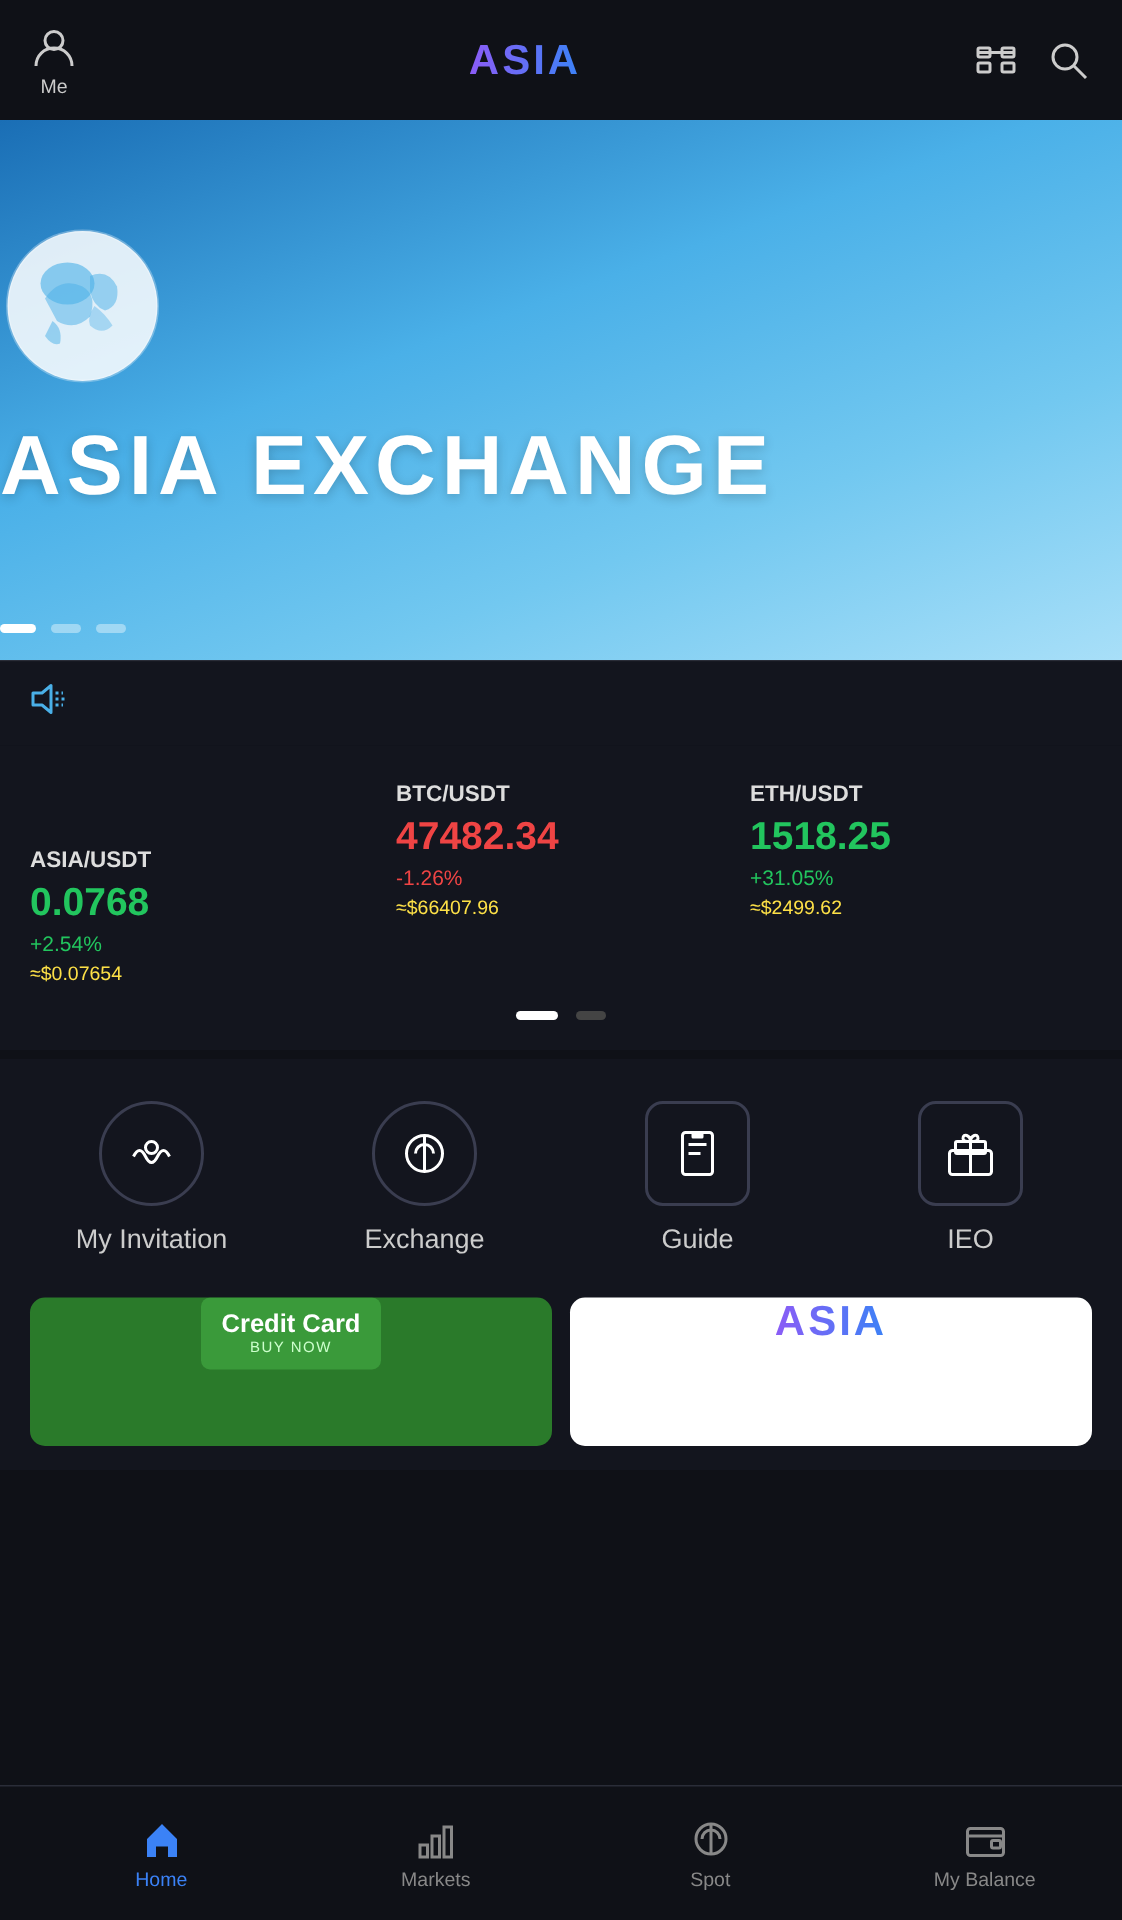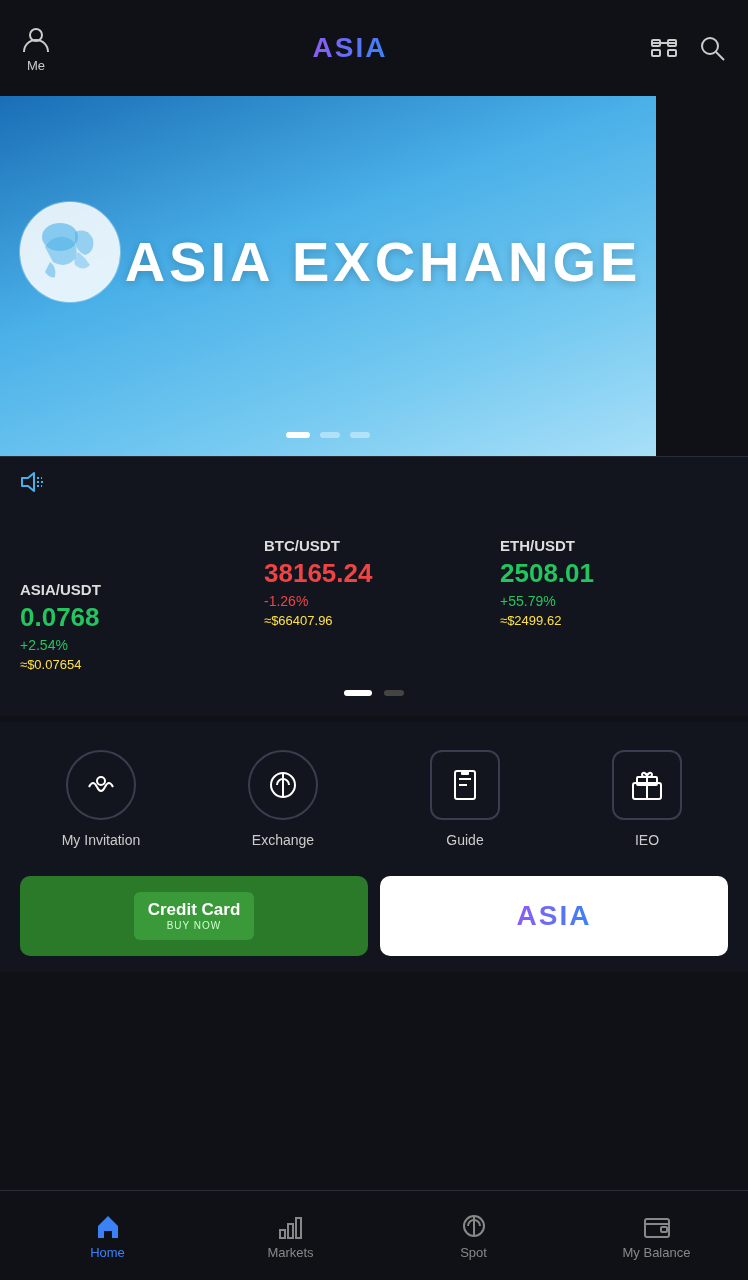--- a/index.html
+++ b/index.html
@@ -13,21 +13,21 @@
       overflow-x: hidden;
     }
 
     
     .top-nav {
       background: #0f1117;
       display: flex;
       align-items: center;
       justify-content: space-between;
       padding: 12px 20px;
-      height: 96px;
+      height: 80px;
     }
     .top-nav .me-section {
       display: flex;
       flex-direction: column;
       align-items: center;
       gap: 2px;
     }
     .top-nav .me-icon {
       width: 32px;
       height: 32px;
@@ -51,25 +51,26 @@
       gap: 16px;
     }
     .top-nav .nav-icon {
       width: 32px;
       height: 32px;
       color: #ccc;
     }
 
     
     .banner {
-      width: 656px;
+      width: 748px;
       height: 360px;
       background: linear-gradient(160deg, #1a6eb5 0%, #4ab0e8 40%, #72c8f0 70%, #a8dff8 100%);
       display: flex;
-      align-items: center;
+      flex-direction: column;
+      align-items: flex-start;
       justify-content: center;
       position: relative;
       padding-bottom: 30px;
     }
     .banner-globe {
       width: 110px;
       height: 110px;
       margin-bottom: 18px;
     }
     .banner-title {
@@ -212,37 +213,37 @@
       background: transparent;
     }
     .menu-icon-rect svg {
       width: 36px;
       height: 36px;
       stroke: #fff;
       fill: none;
       stroke-width: 2;
     }
     .menu-label {
-      font-size: 14px;
+      font-size: 18px;
       color: #ccc;
       text-align: right;
     }
 
     
     .promo-grid {
       display: grid;
       grid-template-columns: 1fr 1fr;
       gap: 12px;
       padding: 0 10px;
     }
     .promo-card {
-      height: 80px;
+      height: 99px;
       border-radius: 10px;
       display: flex;
-      align-items: center;
+      align-items: flex-start;
       justify-content: center;
       cursor: pointer;
       overflow: hidden;
     }
     .promo-card.credit-card {
       background: #2a7a2a;
     }
     .promo-card.asia-card {
       background: #fff;
     }
@@ -379,29 +380,29 @@
 
       <div class="ticker-item">
         <span class="ticker-pair">ASIA/USDT</span>
         <span class="ticker-price green">0.0768</span>
         <span class="ticker-change green">+2.54%</span>
         <span class="ticker-usd">≈$0.07654</span>
       </div>
 
       <div class="ticker-item">
         <span class="ticker-pair">BTC/USDT</span>
-        <span class="ticker-price red">38165.24</span>
+        <span class="ticker-price red">47482.34</span>
         <span class="ticker-change red">-1.26%</span>
         <span class="ticker-usd">≈$66407.96</span>
       </div>
 
       <div class="ticker-item">
         <span class="ticker-pair">ETH/USDT</span>
-        <span class="ticker-price green">2508.01</span>
-        <span class="ticker-change green">+55.79%</span>
+        <span class="ticker-price green">1518.25</span>
+        <span class="ticker-change green">+31.05%</span>
         <span class="ticker-usd">≈$2499.62</span>
       </div>
     </div>
     <div class="ticker-pagination">
       <div class="ticker-dot active"></div>
       <div class="ticker-dot inactive"></div>
     </div>
   </div>
 
   <div class="menu-section">

